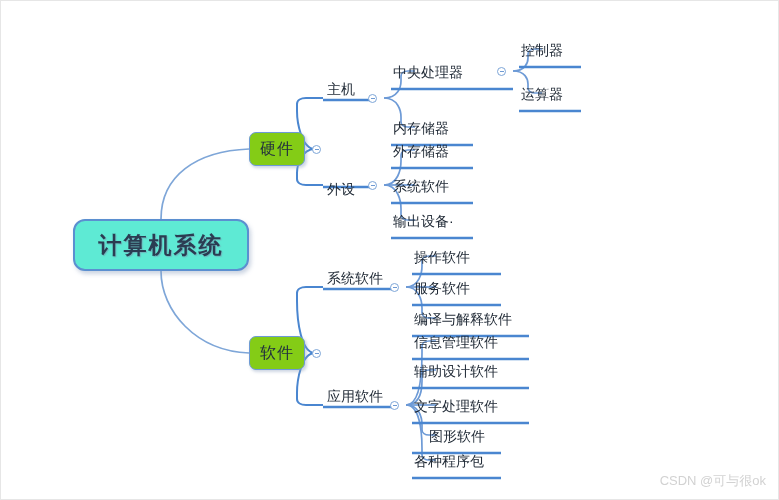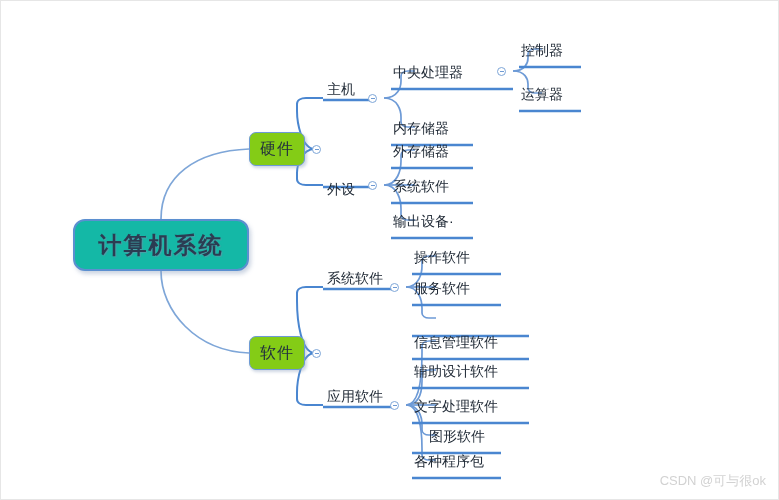--- a/index.html
+++ b/index.html
@@ -23,21 +23,21 @@
     width: 779px;
     height: 500px;
   }
   
   .root-node {
     position: absolute;
     left: 72px;
     top: 218px;
     width: 176px;
     height: 52px;
-    background: #14b8a6;
+    background: #5eead4;
     border: 2.5px solid #5b8fd0;
     border-radius: 12px;
     box-sizing: border-box;
     display: flex;
     align-items: center;
     justify-content: center;
     box-shadow: 2px 3px 4px rgba(140,160,190,0.45);
   }
   .root-node .label {
     font-size: 23px;
@@ -226,20 +226,21 @@
   <div class="l2-node" style="left:326px; top:269px;">系统软件</div>
   <div class="collapse-icon" style="left:389px; top:282px;"></div>
 
   <div class="l2-node" style="left:326px; top:387px;">应用软件</div>
   <div class="collapse-icon" style="left:389px; top:400px;"></div>
 
   <div class="leaf-node" style="left:413px; top:248px;">操作软件</div>
 
   <div class="leaf-node" style="left:413px; top:279px;">服务软件</div>
 
+  <div class="leaf-node" style="left:413px; top:310px;">编译与解释软件</div>
 
   <div class="leaf-node" style="left:413px; top:333px;">信息管理软件</div>
 
   <div class="leaf-node" style="left:413px; top:362px;">辅助设计软件</div>
 
   <div class="leaf-node" style="left:413px; top:397px;">文字处理软件</div>
 
   <div class="leaf-node" style="left:413px; top:427px;margin-left:15px;">图形软件</div>
 
   <div class="leaf-node" style="left:413px; top:452px;">各种程序包</div>

